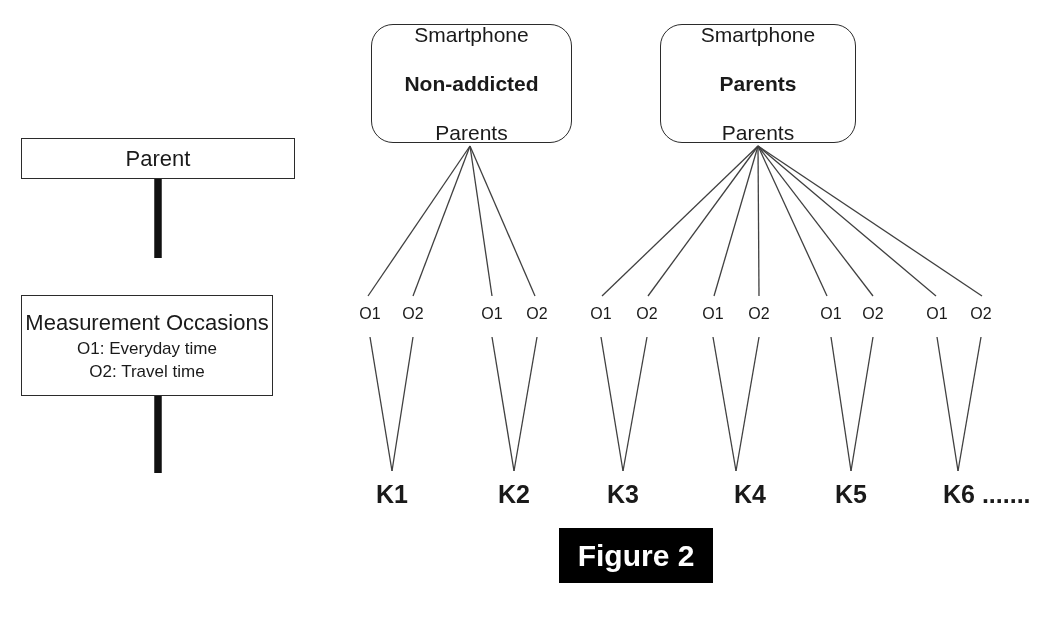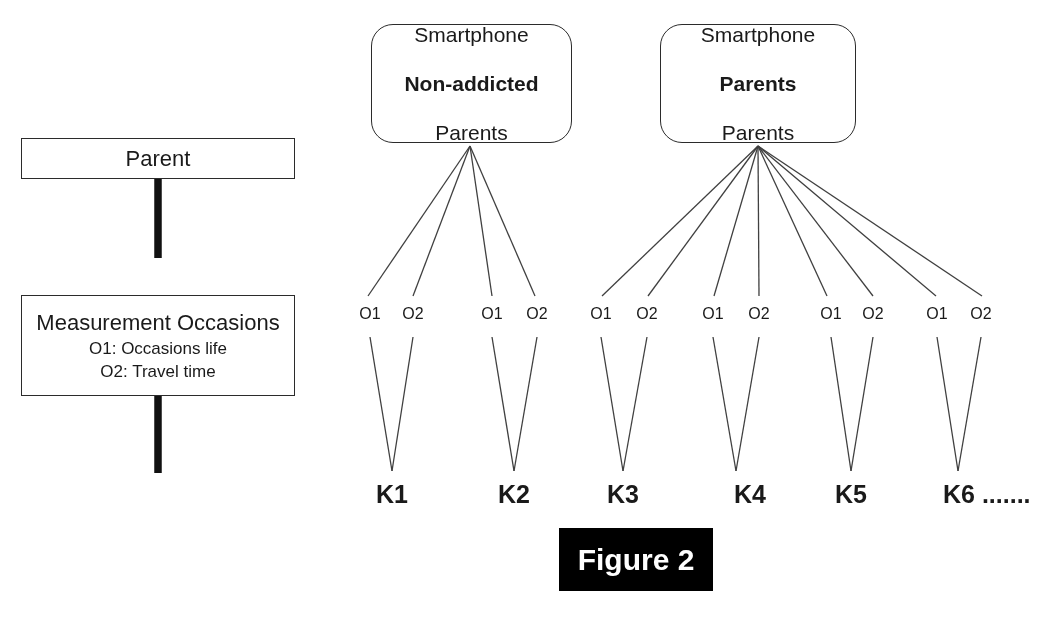--- a/index.html
+++ b/index.html
@@ -45,21 +45,21 @@
   .k-label{
     position:absolute;top:481px;
     transform:translateX(-50%);
     font-size:25px;line-height:26px;
     white-space:nowrap;
     font-weight:bold;
   }
   .k-label.last{transform:none;}
   .caption{
     position:absolute;left:559px;top:528px;
-    width:154px;height:63px;
+    width:154px;height:55px;
     background:#000000;color:#ffffff;
     display:flex;align-items:center;justify-content:center;
     font-size:30px;font-weight:bold;
   }
 </style>
 </head>
 <body>
 
 <div class="canvas">
 
@@ -101,23 +101,23 @@
     <g fill="#111111" stroke="#111111">
       <line x1="158" y1="386" x2="158" y2="473" stroke-width="7.5"></line>
       <polygon points="158,359 146,388 170,388" stroke-width="1"></polygon>
     </g>
   </svg>
 
   <div class="box label-box" style="left:21px;top:102px;width:274px;height:41px;">
     <span>Parent</span>
   </div>
 
-  <div class="box measure-box" style="left:21px;top:259px;width:274px;height:101px;">
+  <div class="box measure-box" style="left:21px;top:259px;width:252px;height:101px;">
     <div class="measure-title">Measurement Occasions</div>
-    <div class="measure-sub">O1: Occasions life</div>
+    <div class="measure-sub">O1: Everyday time</div>
     <div class="measure-sub">O2: Travel time</div>
   </div>
 
 
   <div class="rounded-box" style="left:371px;top:24px;width:201px;height:119px;">
     <div>Smartphone</div>
     <div class="bold">Non-addicted</div>
     <div>Parents</div>
   </div>
 

